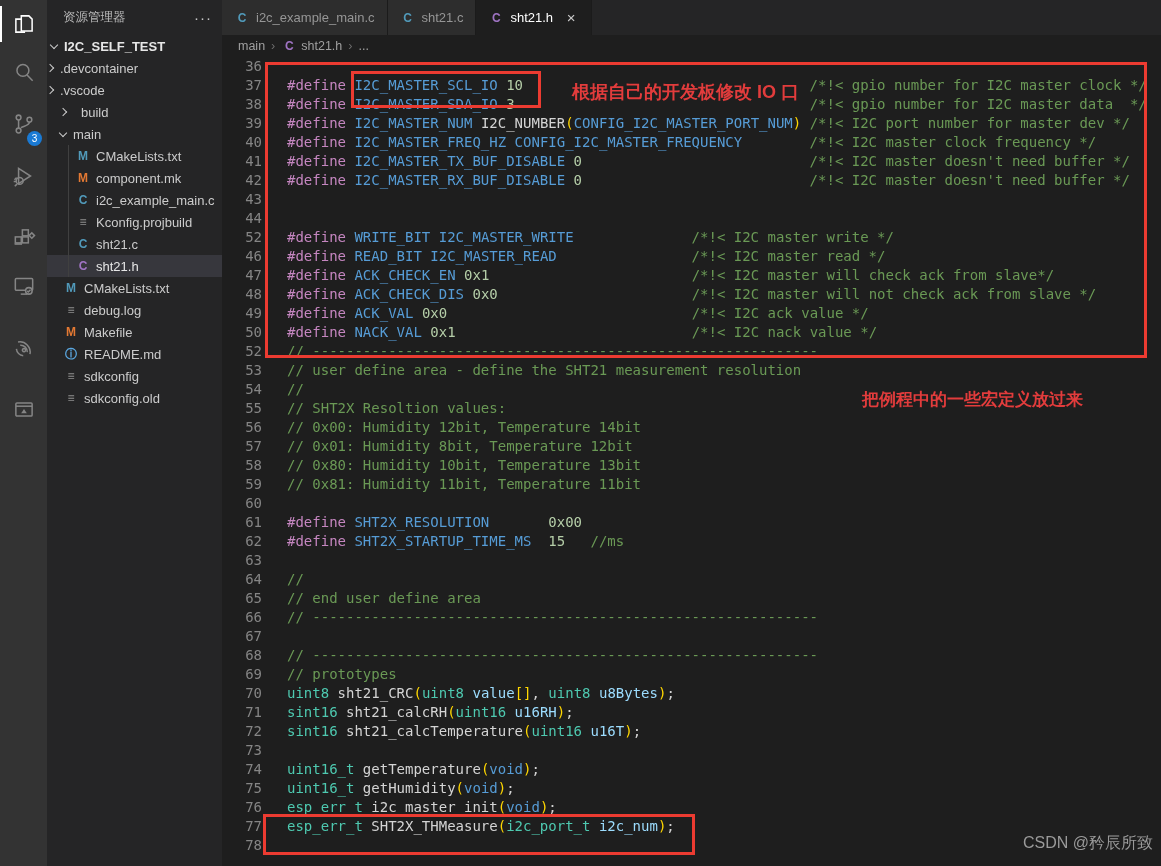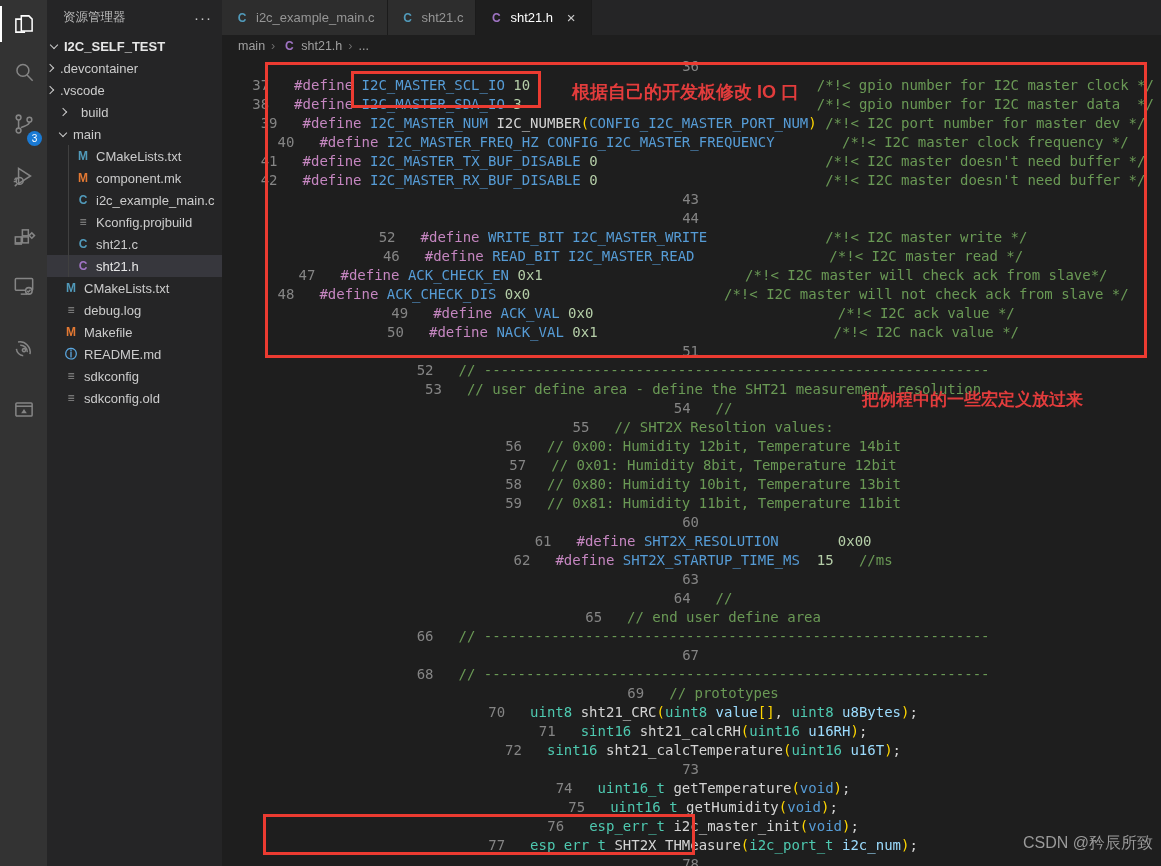--- a/index.html
+++ b/index.html
@@ -39,21 +39,21 @@
   .tab.active { background:#1e1e1e; color:#ffffff; }
   .tab .ficon { margin-right:6px; font-size:12px; }
   .tab-close { margin-left:10px; color:#cccccc; font-size:15px; width:16px; text-align:center; border-radius:3px; }
   .breadcrumb { height:22px; display:flex; align-items:center; font-size:12.5px; color:#a0a0a0; padding-left:16px; }
   .breadcrumb .sep { margin:0 6px; color:#6e6e6e; }
   .breadcrumb .ficon { margin-right:4px; }
 
   
   .editor { position:absolute; top:57px; left:0; right:0; bottom:0; overflow:hidden;
             font-family:"DejaVu Sans Mono", monospace; font-size:14px; line-height:19px; }
-  .code-line { height:19px; white-space:pre; display:flex;justify-content:center; }
+  .code-line { height:19px; white-space:pre; display:flex; }
   .ln { display:inline-block; width:56px; padding-right:16px; text-align:right; color:#858585; flex:none; }
   .code { margin-left:9px; }
   .c-d{color:#C586C0} .c-m{color:#569CD6} .c-n{color:#B5CEA8} .c-w{color:#D4D4D4}
   .c-c{color:#6A9955} .c-t{color:#4EC9B0} .c-p{color:#9CDCFE} .c-g{color:#FFD700}
 
   
   .anno-box { position:absolute; border:3px solid #ec3b31; z-index:5; pointer-events:none; }
   .anno-note { position:absolute; color:#e23c3c; font-weight:bold; font-size:18px; z-index:6; white-space:nowrap; pointer-events:none; }
   .watermark { position:absolute; right:8px; bottom:12px; color:#9a9a9a; font-size:16px; z-index:6; pointer-events:none; }
 </style>
@@ -240,21 +240,20 @@
         <div class="code-line"><span class="ln">41</span><span class="code"><span class="c-d">#define </span><span class="c-m">I2C_MASTER_TX_BUF_DISABLE</span><span class="c-w"> </span><span class="c-n">0</span><span class="c-w">                           </span><span class="c-c">/*!&lt; I2C master doesn't need buffer */</span></span></div>
         <div class="code-line"><span class="ln">42</span><span class="code"><span class="c-d">#define </span><span class="c-m">I2C_MASTER_RX_BUF_DISABLE</span><span class="c-w"> </span><span class="c-n">0</span><span class="c-w">                           </span><span class="c-c">/*!&lt; I2C master doesn't need buffer */</span></span></div>
         <div class="code-line"><span class="ln">43</span><span class="code"></span></div>
         <div class="code-line"><span class="ln">44</span><span class="code"></span></div>
         <div class="code-line"><span class="ln">52</span><span class="code"><span class="c-d">#define </span><span class="c-m">WRITE_BIT</span><span class="c-w"> </span><span class="c-m">I2C_MASTER_WRITE</span><span class="c-w">              </span><span class="c-c">/*!&lt; I2C master write */</span></span></div>
         <div class="code-line"><span class="ln">46</span><span class="code"><span class="c-d">#define </span><span class="c-m">READ_BIT</span><span class="c-w"> </span><span class="c-m">I2C_MASTER_READ</span><span class="c-w">                </span><span class="c-c">/*!&lt; I2C master read */</span></span></div>
         <div class="code-line"><span class="ln">47</span><span class="code"><span class="c-d">#define </span><span class="c-m">ACK_CHECK_EN</span><span class="c-w"> </span><span class="c-n">0x1</span><span class="c-w">                        </span><span class="c-c">/*!&lt; I2C master will check ack from slave*/</span></span></div>
         <div class="code-line"><span class="ln">48</span><span class="code"><span class="c-d">#define </span><span class="c-m">ACK_CHECK_DIS</span><span class="c-w"> </span><span class="c-n">0x0</span><span class="c-w">                       </span><span class="c-c">/*!&lt; I2C master will not check ack from slave */</span></span></div>
         <div class="code-line"><span class="ln">49</span><span class="code"><span class="c-d">#define </span><span class="c-m">ACK_VAL</span><span class="c-w"> </span><span class="c-n">0x0</span><span class="c-w">                             </span><span class="c-c">/*!&lt; I2C ack value */</span></span></div>
         <div class="code-line"><span class="ln">50</span><span class="code"><span class="c-d">#define </span><span class="c-m">NACK_VAL</span><span class="c-w"> </span><span class="c-n">0x1</span><span class="c-w">                            </span><span class="c-c">/*!&lt; I2C nack value */</span></span></div>
-        <div class="code-line"><span class="ln">51</span><span class="code"></span></div>
         <div class="code-line"><span class="ln">52</span><span class="code"><span class="c-c">// ------------------------------------------------------------</span></span></div>
         <div class="code-line"><span class="ln">53</span><span class="code"><span class="c-c">// user define area - define the SHT21 measurement resolution</span></span></div>
         <div class="code-line"><span class="ln">54</span><span class="code"><span class="c-c">//</span></span></div>
         <div class="code-line"><span class="ln">55</span><span class="code"><span class="c-c">// SHT2X Resoltion values:</span></span></div>
         <div class="code-line"><span class="ln">56</span><span class="code"><span class="c-c">// 0x00: Humidity 12bit, Temperature 14bit</span></span></div>
         <div class="code-line"><span class="ln">57</span><span class="code"><span class="c-c">// 0x01: Humidity 8bit, Temperature 12bit</span></span></div>
         <div class="code-line"><span class="ln">58</span><span class="code"><span class="c-c">// 0x80: Humidity 10bit, Temperature 13bit</span></span></div>
         <div class="code-line"><span class="ln">59</span><span class="code"><span class="c-c">// 0x81: Humidity 11bit, Temperature 11bit</span></span></div>
         <div class="code-line"><span class="ln">60</span><span class="code"></span></div>
         <div class="code-line"><span class="ln">61</span><span class="code"><span class="c-d">#define </span><span class="c-m">SHT2X_RESOLUTION</span><span class="c-w">       </span><span class="c-n">0x00</span></span></div>

